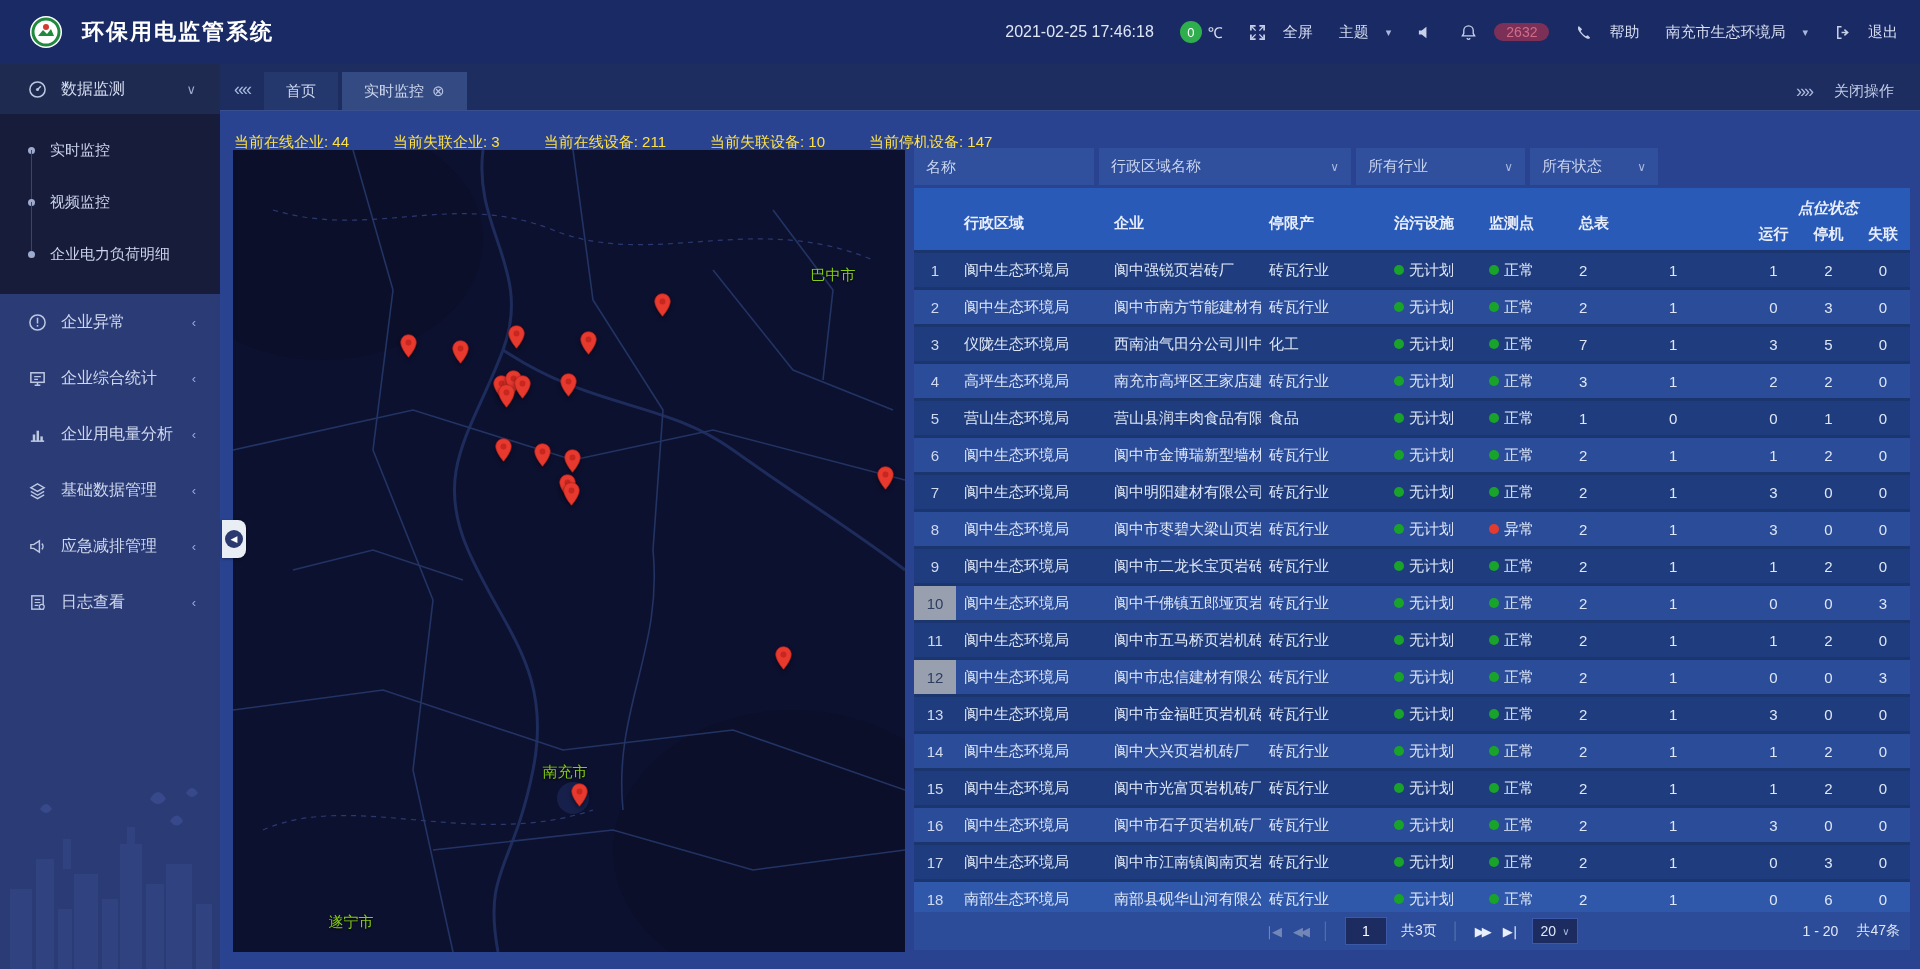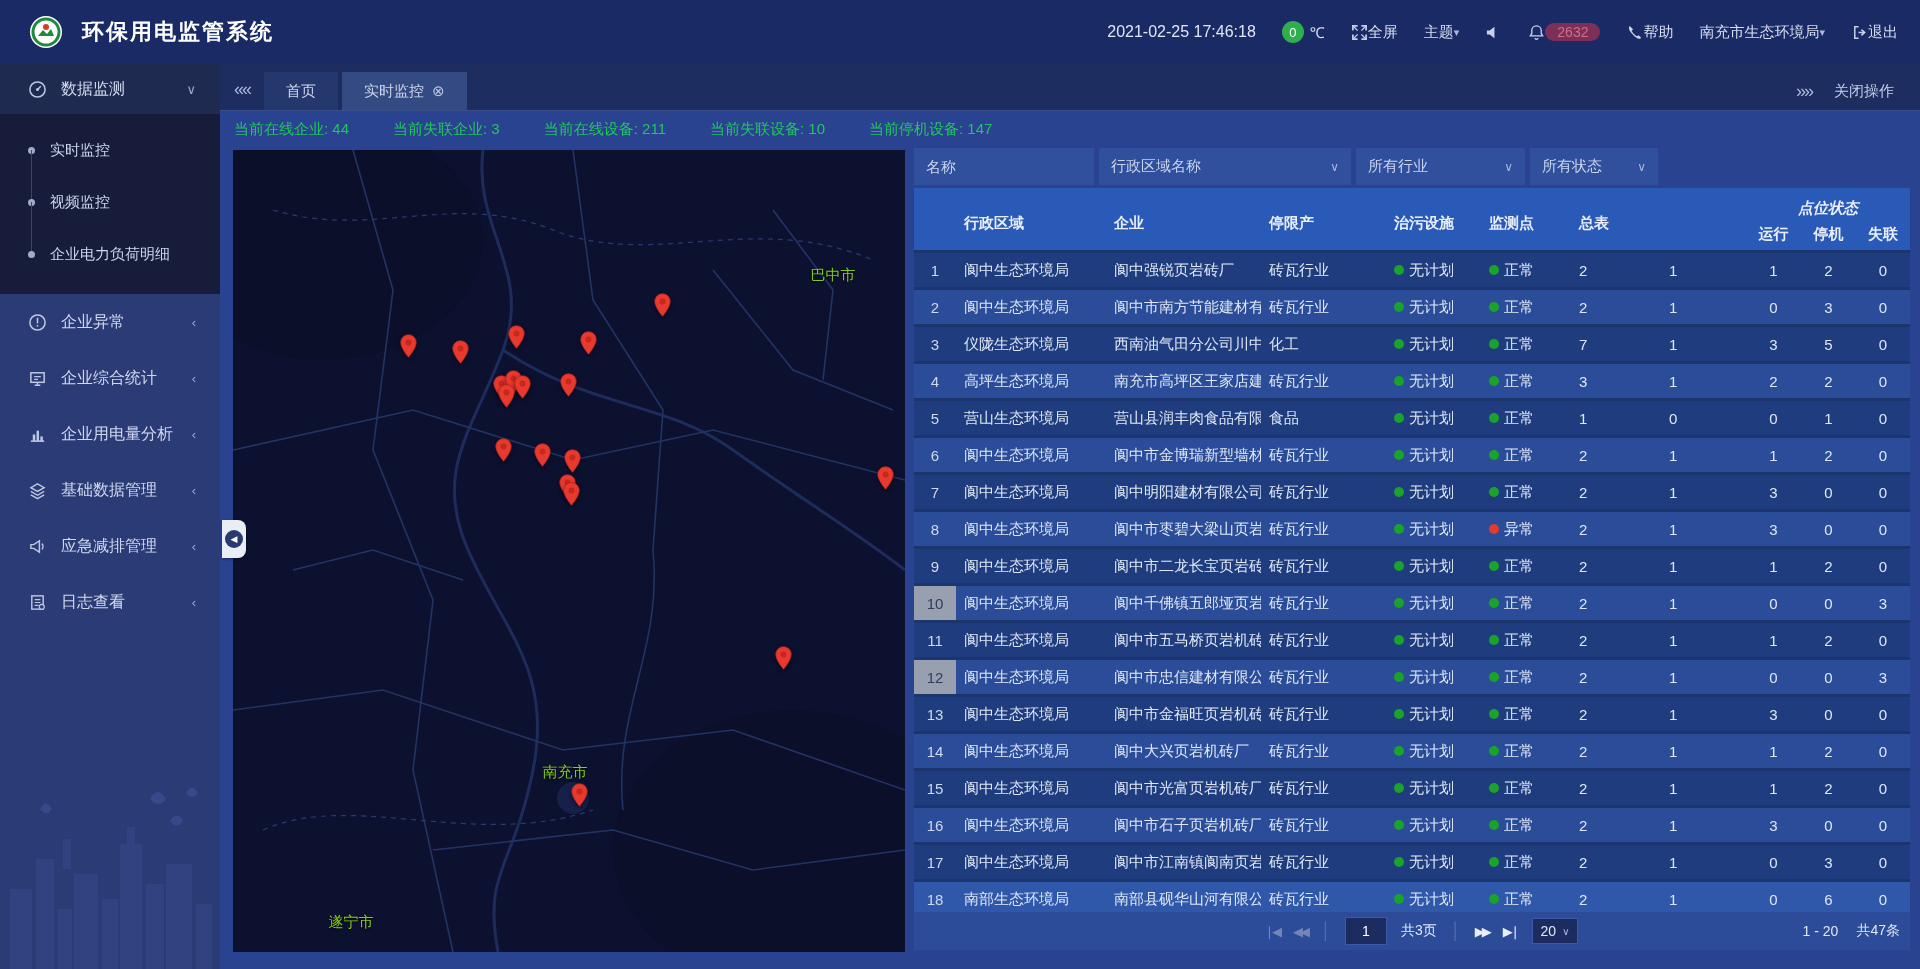--- a/index.html
+++ b/index.html
@@ -7,21 +7,21 @@
     font-family:"Liberation Sans",sans-serif;background:#2a4390;-webkit-font-smoothing:antialiased;}
   
   .topbar{position:absolute;top:0;left:0;right:0;height:64px;background:#1a2a64;display:flex;align-items:center;z-index:30;}
   .logo{width:32px;height:32px;margin-left:30px;border-radius:50%;background:#fff;display:flex;align-items:center;justify-content:center;}
   .logo svg{width:30px;height:30px;}
   .app-title{color:#ffffff;font-size:22px;font-weight:bold;margin-left:20px;letter-spacing:2px;}
   .top-right{margin-left:auto;display:flex;align-items:center;gap:26px;padding-right:22px;color:#d7def2;font-size:15px;}
   .datetime{font-size:16px;color:#dfe6f6;}
   .temp{display:flex;align-items:center;gap:6px;}
   .temp-circle{width:22px;height:22px;border-radius:50%;background:#2fae4e;color:#fff;font-size:13px;display:flex;align-items:center;justify-content:center;}
-  .tb-item{display:flex;align-items:center;gap:0;cursor:pointer;color:#d7def2;}
+  .tb-item{display:flex;align-items:center;gap:17px;cursor:pointer;color:#d7def2;}
   .tb-item svg{width:17px;height:17px;color:#c7d1ea;}
   .caret{font-size:11px;color:#aab7da;}
   .badge-pill{background:#7d3057;color:#d06c88;font-size:14px;border-radius:10px;padding:1px 12px;}
   .muted{color:#8fa0cc;}
   
   .sidebar{position:absolute;top:64px;left:0;width:220px;bottom:0;background:#2b3b76;z-index:20;overflow:hidden;}
   .nav-group-header{height:50px;display:flex;align-items:center;color:#d4dcf0;font-size:16px;cursor:pointer;}
   .nav-group-header.open{background:#1f2a51;}
   .nav-icon{width:19px;height:19px;margin-left:28px;margin-right:14px;color:#bcc7e2;flex:0 0 auto;}
   .nav-icon svg{width:19px;height:19px;display:block;}
@@ -39,21 +39,21 @@
   .collapse-handle .hc{width:18px;height:18px;border-radius:50%;background:#2b3a6e;color:#fff;font-size:9px;display:flex;align-items:center;justify-content:center;}
   
   .tabbar{position:absolute;top:64px;left:220px;right:0;height:46px;background:#1d2d60;display:flex;align-items:flex-end;z-index:10;border-bottom:1px solid #3a4f8e;}
   .tab-nav{color:#aab7da;font-size:18px;margin:0 14px 10px 14px;cursor:pointer;letter-spacing:-2px;}
   .tab{height:38px;display:flex;align-items:center;padding:0 22px;color:#cdd6ec;font-size:15px;background:#25386e;margin-right:4px;cursor:pointer;}
   .tab.active{background:#344a82;}
   .tab .close{margin-left:8px;font-size:15px;color:#b9c4e2;}
   .tab-right{margin-left:auto;display:flex;align-items:center;gap:22px;margin-right:26px;margin-bottom:8px;color:#c3cde8;font-size:15px;}
   
   .content{position:absolute;top:110px;left:220px;right:0;bottom:0;background:#2a4390;}
-  .stats{position:absolute;top:0;left:14px;height:38px;display:flex;align-items:center;gap:44px;color:#22c55e;font-size:15px;}
+  .stats{position:absolute;top:13px;left:14px;height:38px;display:flex;align-items:center;gap:44px;color:#fde047;font-size:15px;}
   .stat-item{white-space:nowrap;}
   
   .map{position:absolute;left:13px;top:40px;width:672px;height:802px;background:#0d1130;overflow:hidden;}
   .map svg.roads{position:absolute;inset:0;}
   .city-label{position:absolute;color:#84cc16;font-size:15px;text-shadow:0 1px 2px #000;transform:translate(-50%,-50%);white-space:nowrap;}
   .pin{position:absolute;width:17px;height:24px;}
   .pin svg{width:17px;height:24px;display:block;filter:drop-shadow(0 2px 2px rgba(0,0,0,.5));}
   
   .panel{position:absolute;left:694px;top:38px;right:10px;bottom:19px;}
   .filters{display:flex;gap:5px;height:37px;}

